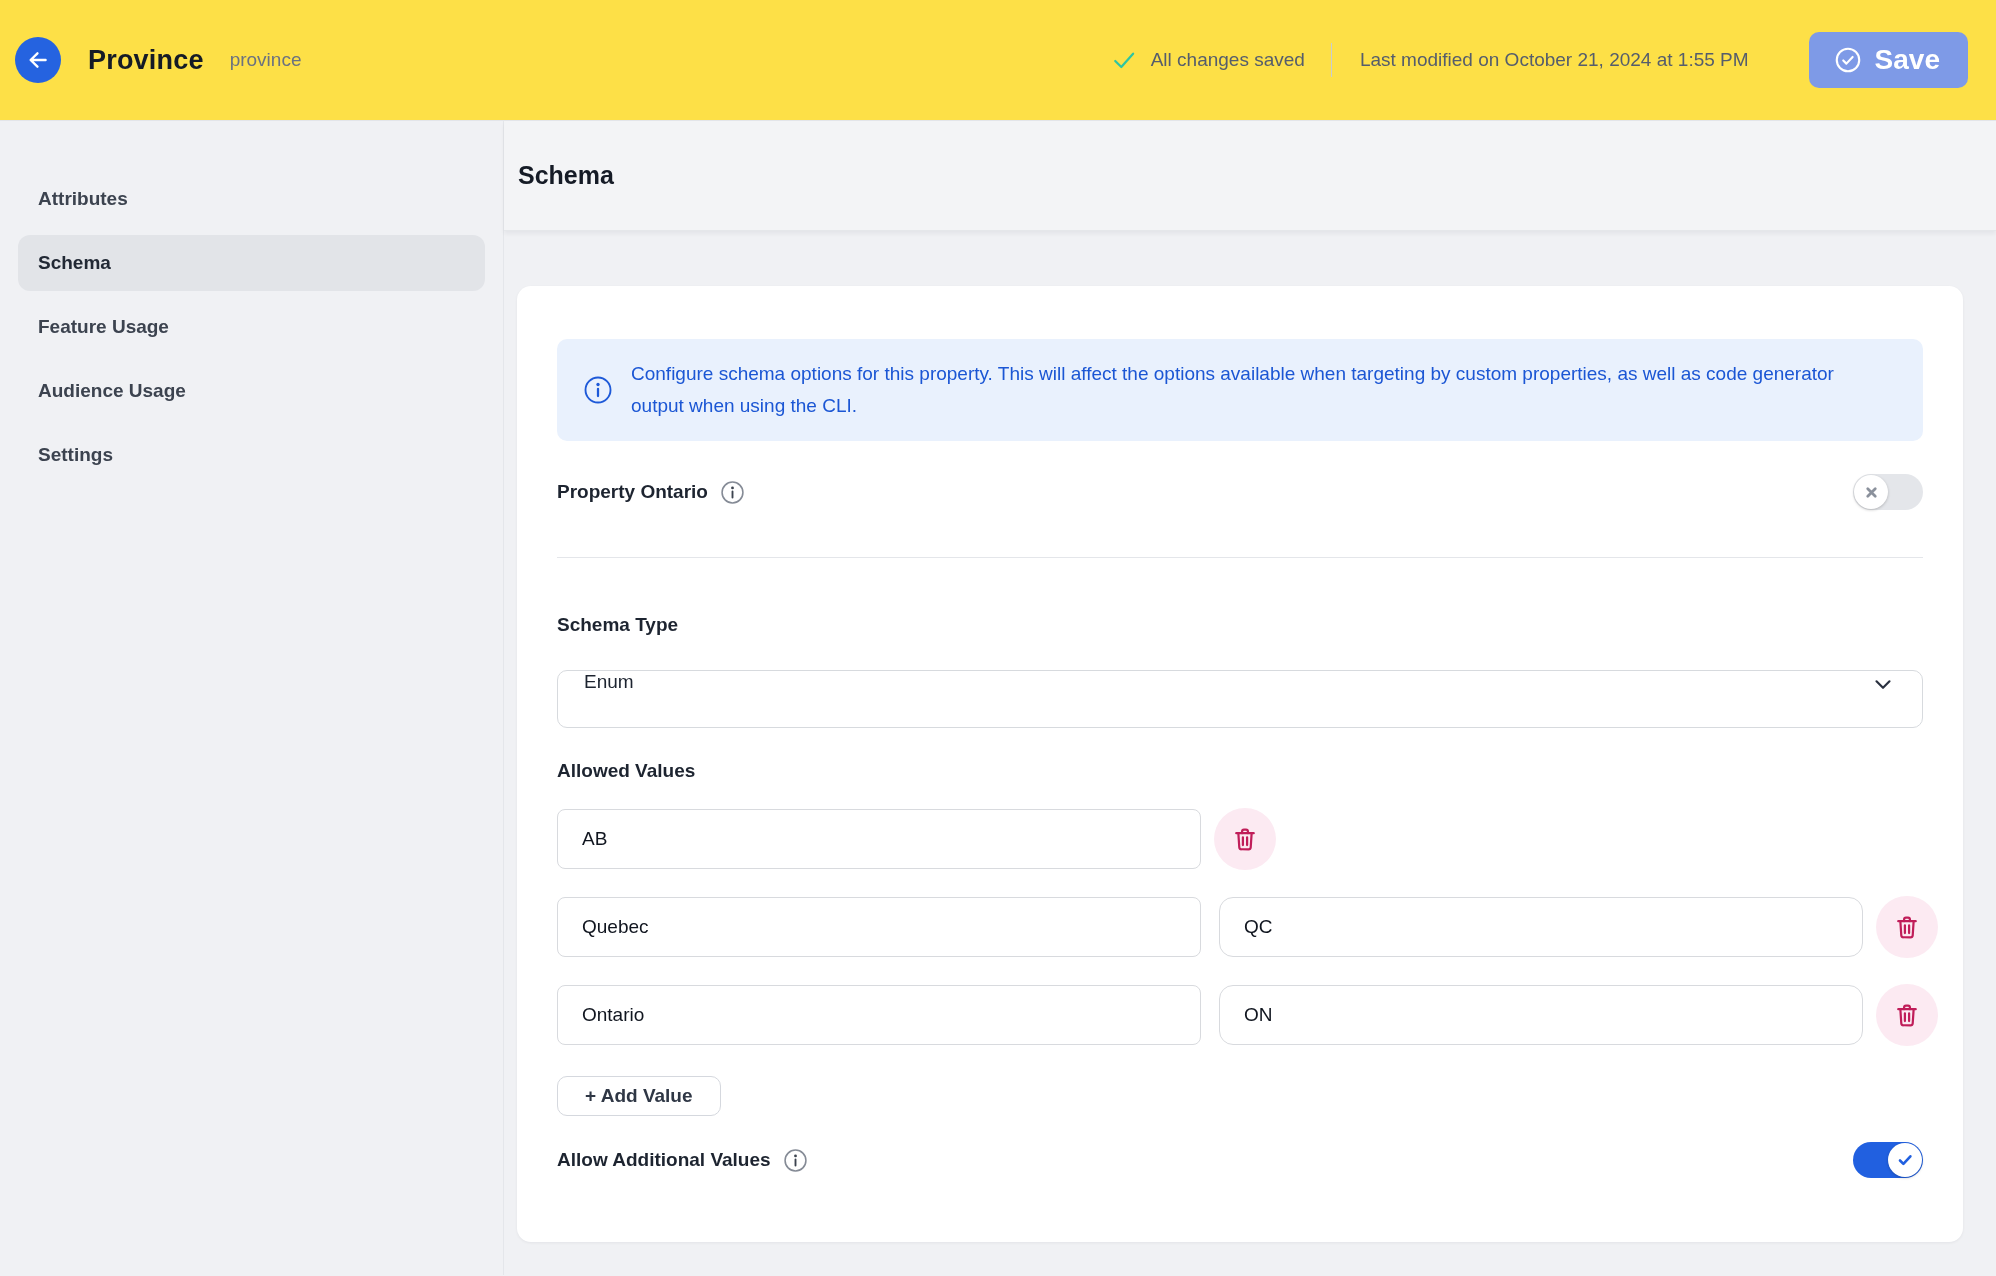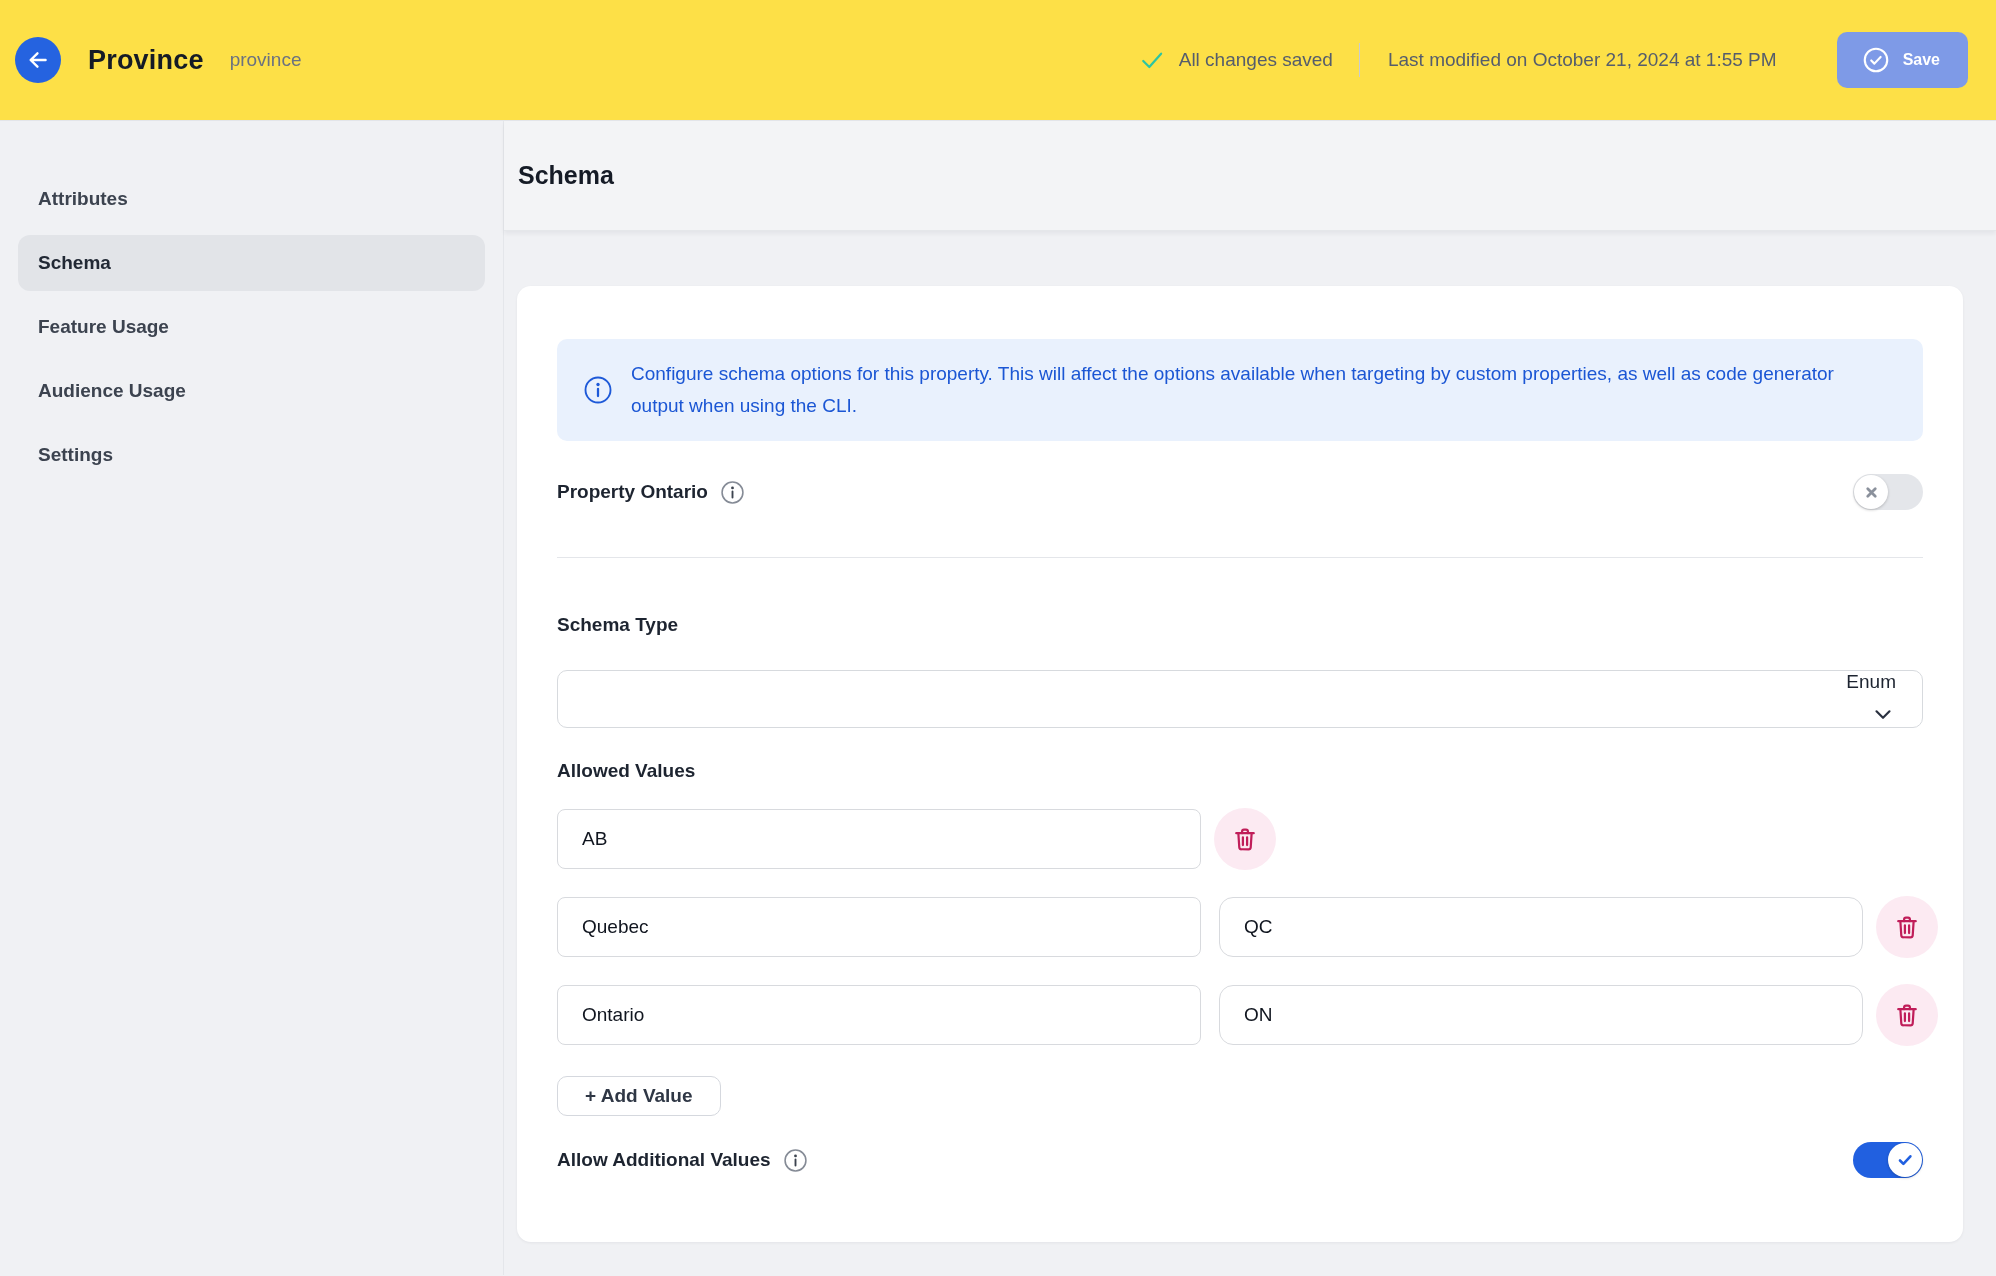--- a/index.html
+++ b/index.html
@@ -28,21 +28,21 @@
   }
   .page-title { font-size: 27px; font-weight: 700; color: #151b26; margin: 0 0 0 27px; letter-spacing: 0.2px; }
   .page-subtitle { font-size: 19px; color: #6b7280; margin-left: 26px; font-weight: 500; }
   .topbar-right { margin-left: auto; display: flex; align-items: center; }
   .status-text { font-size: 19px; color: #555d6c; margin-left: 13px; }
   .vdiv { width: 1px; height: 34px; background: #c7cbd3; margin: 0 28px 0 26px; }
   .modified-text { font-size: 19px; color: #555d6c; }
   .save-btn {
     margin-left: 60px; height: 56px; padding: 0 28px 0 24px;
     background: #7e9ae7; color: #fff; border: none; border-radius: 10px;
-    font-size: 16px; font-weight: 600; font-family: inherit;
+    font-size: 28px; font-weight: 600; font-family: inherit;
     display: flex; align-items: center; gap: 12px; cursor: pointer;
   }
 
   
   .body-wrap { display: flex; height: 1154px; }
   .sidebar {
     width: 504px; flex: 0 0 auto;
     border-right: 1px solid #e4e6ea;
     padding: 50px 18px 0 18px;
   }
@@ -87,22 +87,22 @@
   .label-group { display: flex; align-items: center; gap: 12px; }
   .field-label { font-size: 19px; font-weight: 600; color: #1d2430; }
   .info-icon { display: inline-flex; cursor: pointer; }
 
   .divider { border: none; border-top: 1px solid #e4e6ea; margin: 47px 0 0 0; }
 
   .schema-type-label { margin-top: 56px; }
   .select-box {
     margin-top: 34px; height: 58px;
     border: 1px solid #d7dade; border-radius: 10px; background: #fff;
-    display: flex; align-items: flex-end; justify-content: space-between;
-    padding: 0 26px; font-size: 19px; color: #1d2430; cursor: pointer; flex-direction: column;
+    display: flex; align-items: flex-start; justify-content: space-between;
+    padding: 0 26px; font-size: 19px; color: #1d2430; cursor: pointer;
   }
 
   .allowed-label { margin-top: 32px; }
   .value-row { display: flex; align-items: center; margin: 26px -16px 0 0; }
   .value-row .value-input {
     width: 644px; height: 60px;
     border: 1px solid #d8dade; border-radius: 8px;
     padding: 0 24px; font-size: 19px; color: #10151f;
     font-family: inherit; background: #fff; outline: none;
   }

